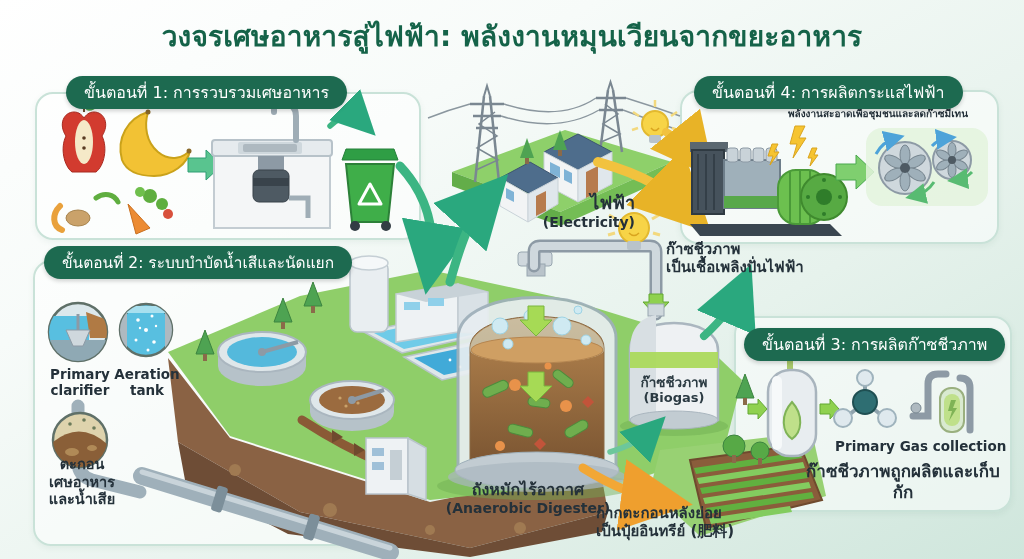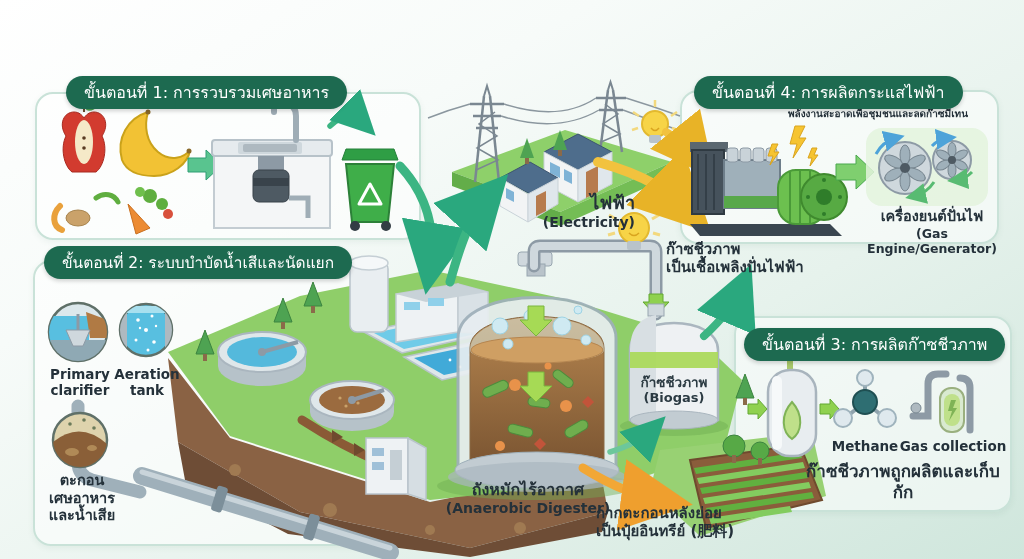--- a/index.html
+++ b/index.html
@@ -15,20 +15,21 @@
     box-shadow:0 2px 4px rgba(0,0,0,.18);}
   .cap{position:absolute;color:#24313a;font-weight:bold;line-height:1.22;z-index:5;}
   .cap-c{text-align:center;}
   .scene{position:absolute;left:0;top:0;z-index:2;pointer-events:none;}
 </style>
 </head>
 <body>
 
 <div class="canvas">
 
+  <div class="title">วงจรเศษอาหารสู่ไฟฟ้า: พลังงานหมุนเวียนจากขยะอาหาร</div>
 
   <div class="panel" style="left:35px;top:92px;width:382px;height:144px;"></div>
   <div class="panel" style="left:33px;top:260px;width:345px;height:282px;"></div>
   <div class="panel" style="left:680px;top:90px;width:315px;height:150px;"></div>
   <div class="panel" style="left:734px;top:316px;width:274px;height:192px;"></div>
 
   <svg class="scene" width="1024" height="559" viewBox="0 0 1024 559">
     <defs>
       <linearGradient id="db" x1="0" y1="0" x2="0" y2="1">
         <stop offset="0" stop-color="#b5854f"></stop>
@@ -441,31 +442,27 @@
     </g>
   </svg>
 
   <div class="pill" style="left:66px;top:76px;">ขั้นตอนที่ 1: การรวบรวมเศษอาหาร</div>
   <div class="pill" style="left:44px;top:246px;font-size:15.5px;">ขั้นตอนที่ 2: ระบบบำบัดน้ำเสีและนัดแยก</div>
   <div class="pill" style="left:694px;top:76px;">ขั้นตอนที่ 4: การผลิตกระแสไฟฟ้า</div>
   <div class="pill" style="left:744px;top:328px;">ขั้นตอนที่ 3: การผลิตก๊าซชีวภาพ</div>
 
   <div class="cap cap-c" style="left:42px;top:366px;width:76px;font-size:13.5px;">Primary clarifier</div>
   <div class="cap cap-c" style="left:112px;top:366px;width:70px;font-size:13.5px;">Aeration tank</div>
-  <div class="cap cap-c" style="left:34px;top:472px;width:96px;font-size:14.5px;">
+  <div class="cap cap-c" style="left:34px;top:456px;width:96px;font-size:14.5px;">
     <div>ตะกอน</div>
     <div>เศษอาหาร</div>
     <div>และน้ำเสีย</div>
   </div>
 
   <div class="cap cap-c" style="left:724px;top:108px;width:308px;font-size:10px;">พลังงานสะอาดเพื่อชุมชนและลดก๊าซมีเทน</div>
-  <div class="cap cap-c" style="left:858px;top:208px;width:148px;">
-    <div style="font-size:14.5px;">เครื่องยนต์ปั่นไฟ</div>
-    <div style="font-size:12.5px;">(Gas Engine/Generator)</div>
-  </div>
   <div class="cap" style="left:666px;top:240px;font-size:15px;">
     <div>ก๊าซชีวภาพ</div>
     <div>เป็นเชื้อเพลิงปั่นไฟฟ้า</div>
   </div>
 
   <div class="cap cap-c" style="left:515px;top:192px;width:120px;text-align:right;">
     <div style="font-size:18px;">ไฟฟ้า</div>
     <div style="font-size:14px;">(Electricity)</div>
   </div>
   <div class="cap cap-c" style="left:628px;top:374px;width:92px;color:#2b3a42;">
@@ -474,17 +471,17 @@
   </div>
   <div class="cap cap-c" style="left:428px;top:480px;width:200px;">
     <div style="font-size:16px;">ถังหมักไร้อากาศ</div>
     <div style="font-size:14px;">(Anaerobic Digester)</div>
   </div>
   <div class="cap" style="left:596px;top:504px;font-size:15px;">
     <div>กากตะกอนหลังย่อย</div>
     <div>เป็นปุ๋ยอินทรีย์ (肥料)</div>
   </div>
 
-  <div class="cap cap-c" style="left:826px;top:438px;width:78px;font-size:13.5px;">Methane</div>
+  <div class="cap cap-c" style="left:826px;top:438px;width:78px;font-size:13.5px;">Primary</div>
   <div class="cap cap-c" style="left:898px;top:438px;width:110px;font-size:13.5px;">Gas collection</div>
   <div class="cap cap-c" style="left:800px;top:461px;width:206px;font-size:17px;">ก๊าซชีวภาพถูกผลิตและเก็บกัก</div>
 
 </div>
 
 </body></html>

